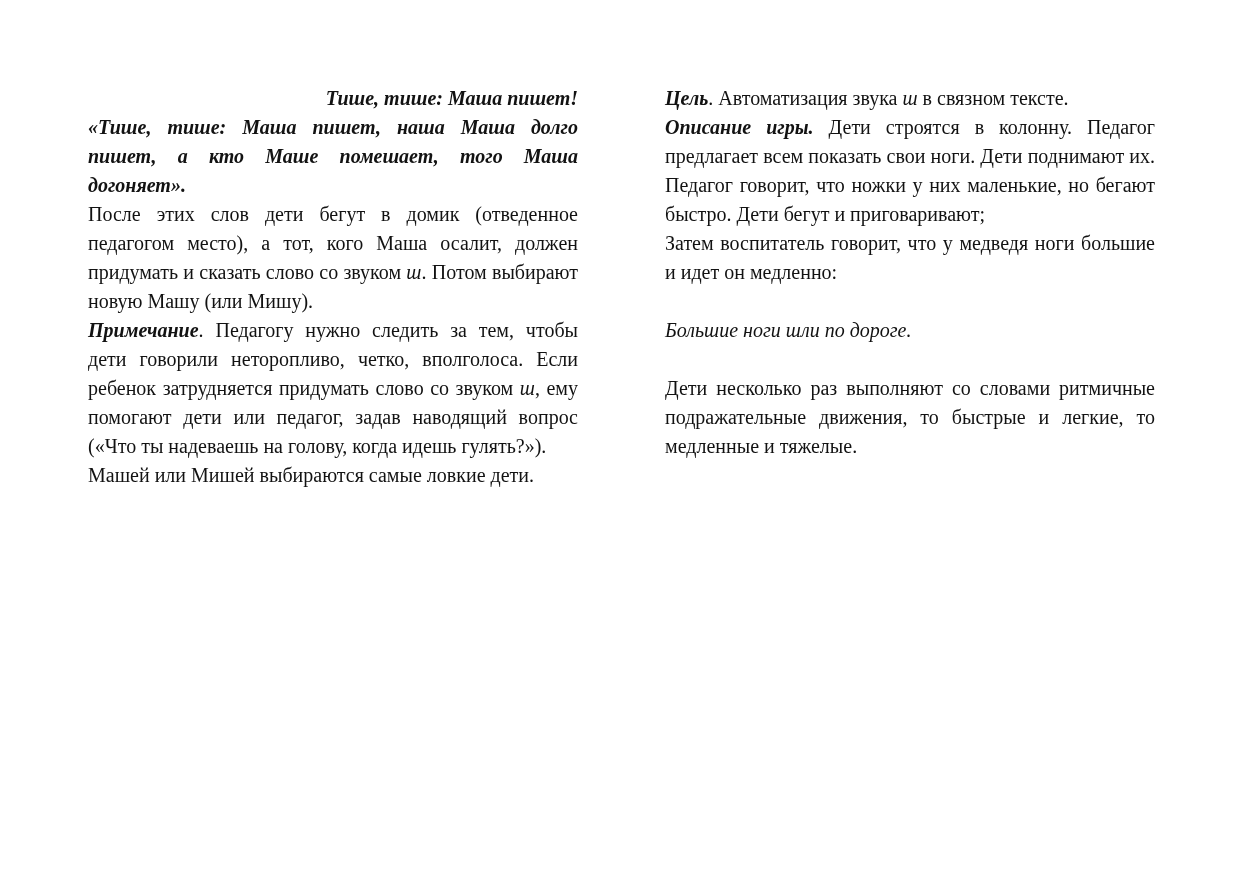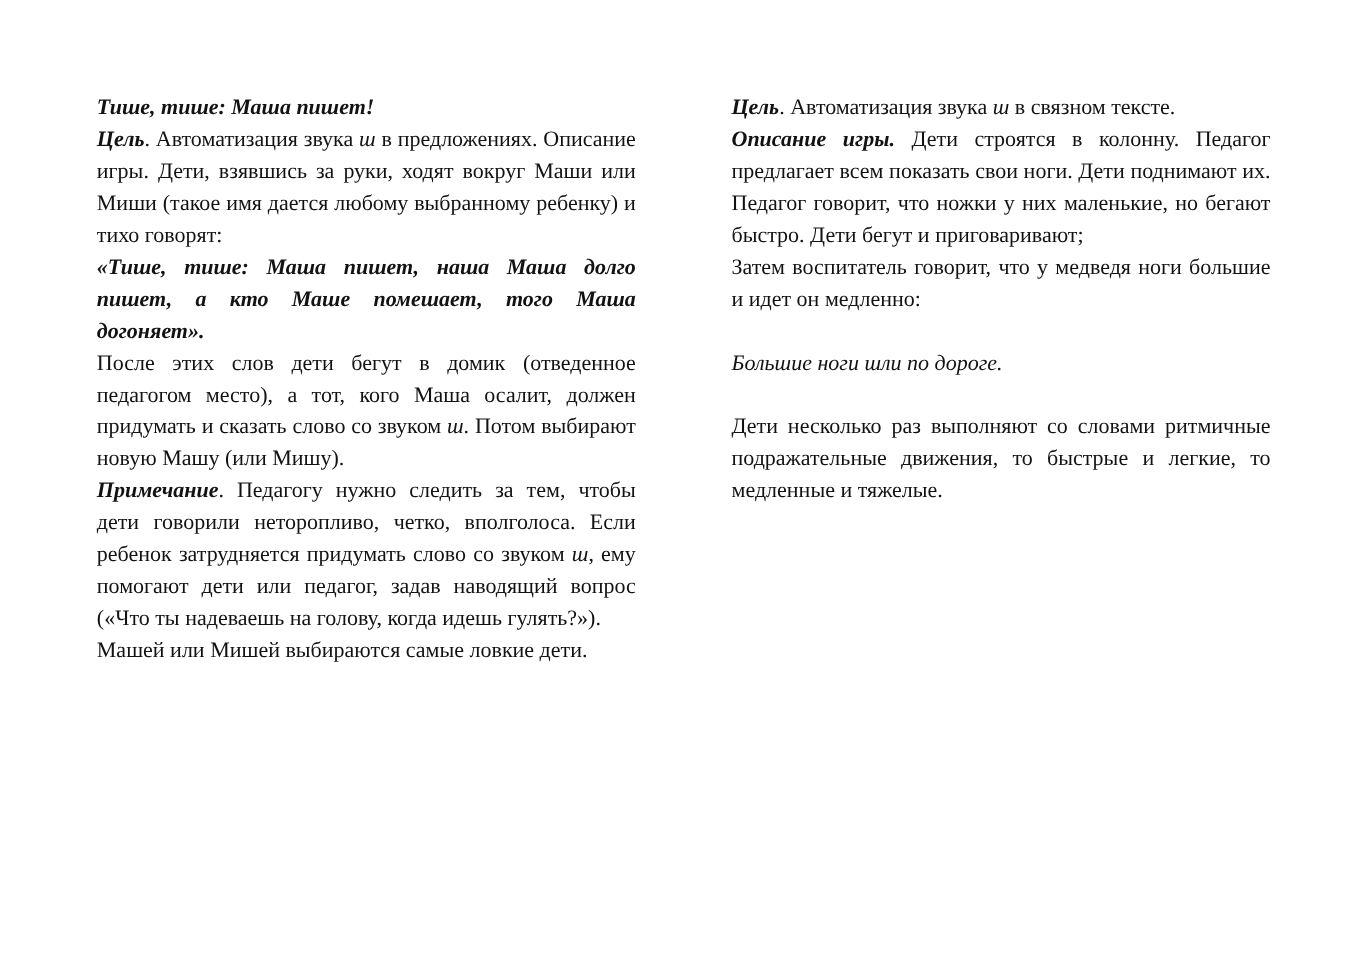--- a/index.html
+++ b/index.html
@@ -27,21 +27,21 @@
   .column {
     flex: 0 0 490px;
     width: 490px;
   }
   .column-title {
     margin: 0;
     font-size: 20px;
     line-height: 29px;
     font-weight: bold;
     font-style: italic;
-    text-align: left;
+    text-align: right;
   }
   .para {
     margin: 0;
     text-align: justify;
   }
   .para.left {
     text-align: left;
   }
   .spacer {
     height: 29px;
@@ -50,21 +50,20 @@
   .i { font-style: italic; }
 </style>
 </head>
 <body>
 
 <div class="page">
 
   <section class="column">
     <h2 class="column-title">Тише, тише: Маша пишет!</h2>
     <div class="column-body">
-        <p class="para"><span class="b i">Цель</span><span>. Автоматизация звука </span><span class="i">ш</span><span> в предложениях. Описание игры. Дети, взявшись за руки, ходят вокруг Маши или Миши (такое имя дается любому выбранному ребенку) и тихо говорят:</span></p>
         <p class="para"><span class="b i">«Тише, тише: Маша пишет, наша Маша долго пишет, а кто Маше помешает, того Маша догоняет».</span></p>
         <p class="para"><span>После этих слов дети бегут в домик (отведенное педагогом место), а тот, кого Маша осалит, должен придумать и сказать слово со звуком </span><span class="i">ш</span><span>. Потом выбирают новую Машу (или Мишу).</span></p>
         <p class="para"><span class="b i">Примечание</span><span>. Педагогу нужно следить за тем, чтобы дети говорили неторопливо, четко, вполголоса. Если ребенок затрудняется придумать слово со звуком </span><span class="i">ш</span><span>, ему помогают дети или педагог, задав наводящий вопрос («Что ты надеваешь на голову, когда идешь гулять?»).</span></p>
         <p class="para"><span>Машей или Мишей выбираются самые ловкие дети.</span></p>
       </div>
   </section>
 
   <section class="column">
     <div class="column-body">
         <p class="para"><span class="b i">Цель</span><span>. Автоматизация звука </span><span class="i">ш</span><span> в связном тексте.</span></p>

